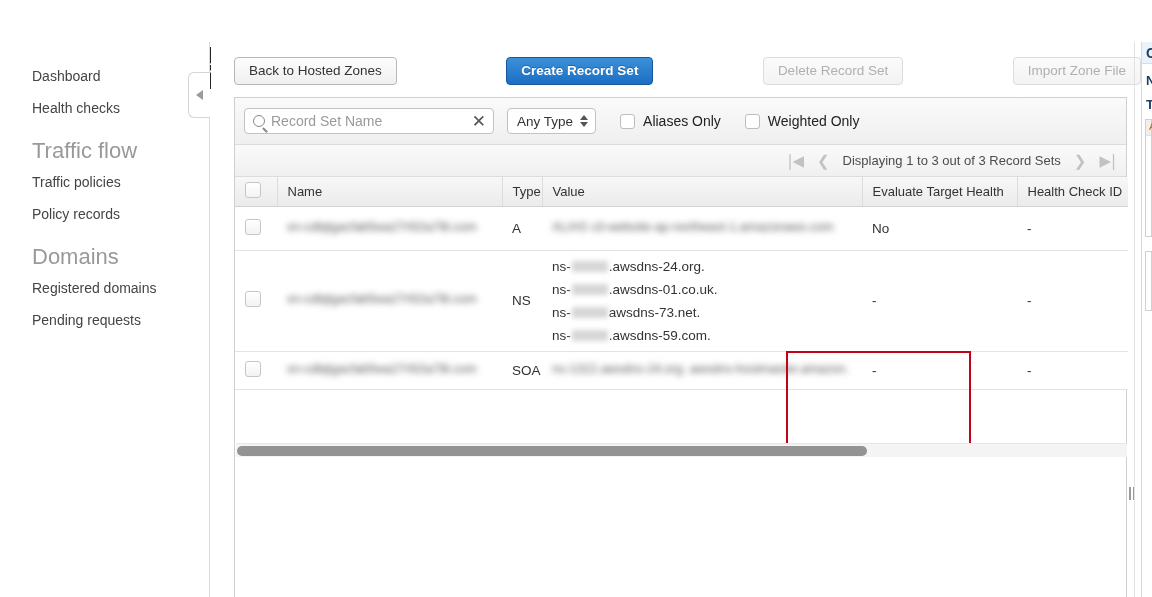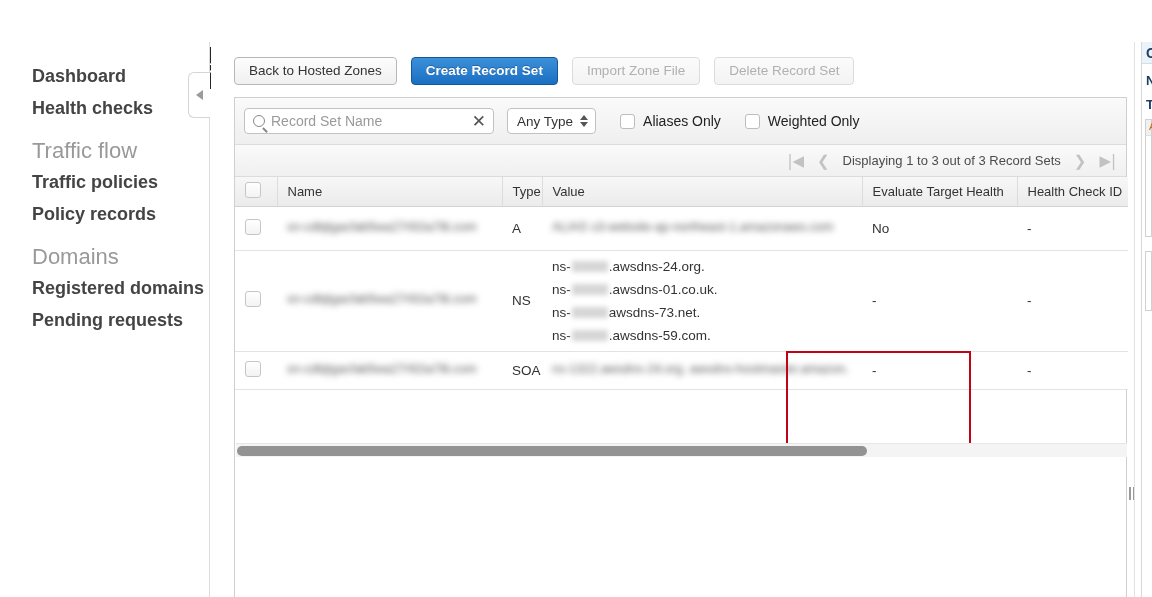--- a/index.html
+++ b/index.html
@@ -40,21 +40,21 @@
   }
 
   
   #sidebar {
     position:absolute; left:0; top:42px; width:210px; height:555px;
     background:#ffffff; border-right:1px solid #dcdcdc;
   }
   .side-link {
     position:relative;
     padding:7px 0 7px 32px;
-    font-size:18px; color:#444; cursor:pointer; line-height:18px;font-weight:bold;
+    font-size:14px; color:#444; cursor:pointer; line-height:18px;
   }
   .side-link.active { color:#333; }
   .side-link.active:before {
     content:""; position:absolute; left:19px; top:7px;
     width:4px; height:18px; background:#f90;
   }
   .side-head {
     padding:16px 0 4px 32px;
     font-size:22px; color:#999; line-height:22px;
   }
@@ -75,21 +75,21 @@
 
   
   #main {
     position:absolute; left:211px; top:42px; width:930px; height:555px;
     background:#fff;
   }
 
   
   #toolbar {
     padding:15px 0 0 23px;
-    display:flex; gap:14px; align-items:center;
+    display:flex; gap:14px; align-items:center;justify-content:space-between;
   }
   .btn {
     height:28px; padding:0 14px;
     border-radius:4px;
     font-size:13.5px; line-height:26px;
     border:1px solid #b8b8b8;
     background:linear-gradient(to bottom,#fdfdfd 0%, #f0f0f0 100%);
     color:#333; cursor:pointer; white-space:nowrap;
   }
   .btn.primary {
@@ -316,22 +316,22 @@
 
 <div id="collapse-handle">
   <span class="tri"></span>
 </div>
 
 <div id="main">
 
   <div id="toolbar">
     <button class="btn">Back to Hosted Zones</button>
     <button class="btn primary">Create Record Set</button>
+    <button class="btn disabled">Delete Record Set</button>
     <button class="btn disabled">Import Zone File</button>
-    <button class="btn disabled">Delete Record Set</button>
   </div>
 
   <div id="records-panel">
 
     <div id="filter-bar">
       <div class="search-wrap">
         <span class="mag"></span>
         <input class="search-input" type="text" placeholder="Record Set Name" style="">
         <span class="clear-x">✕</span>
       </div>

